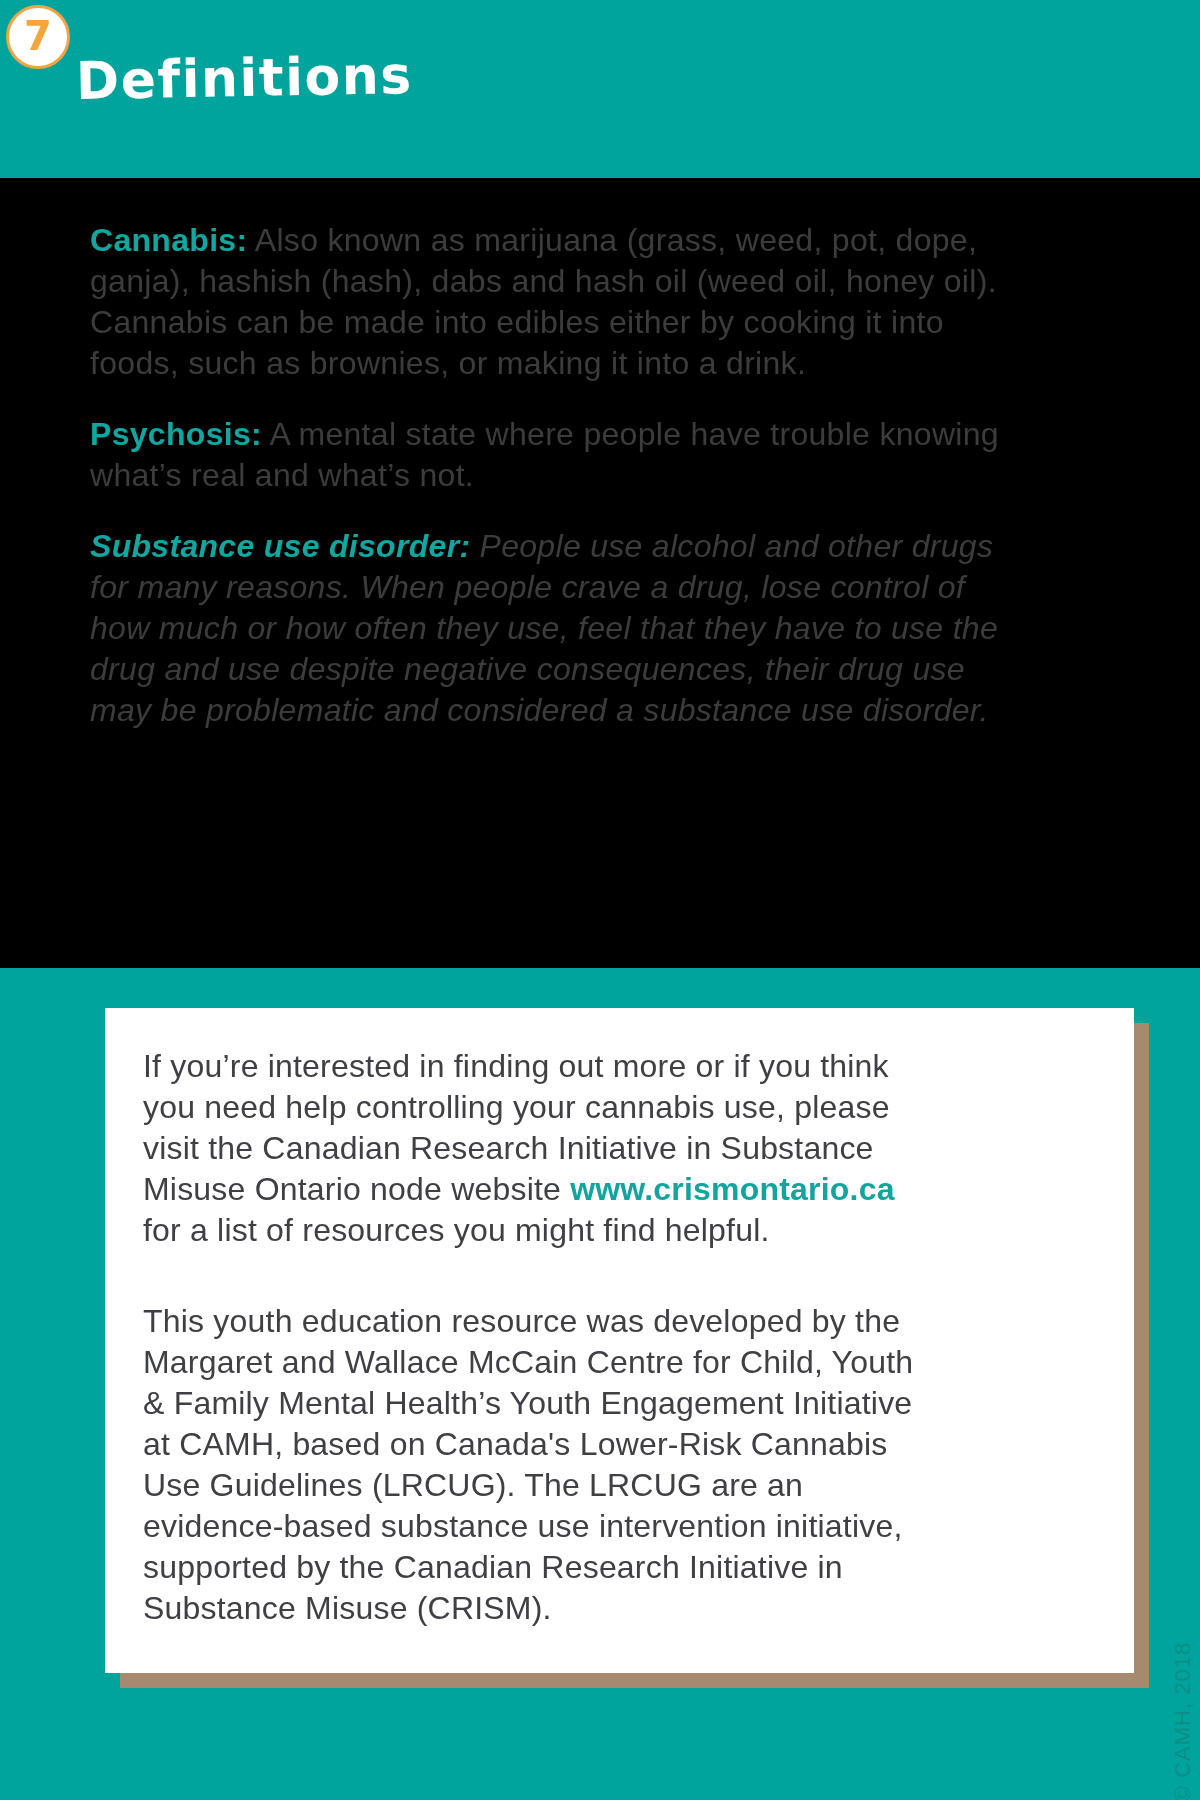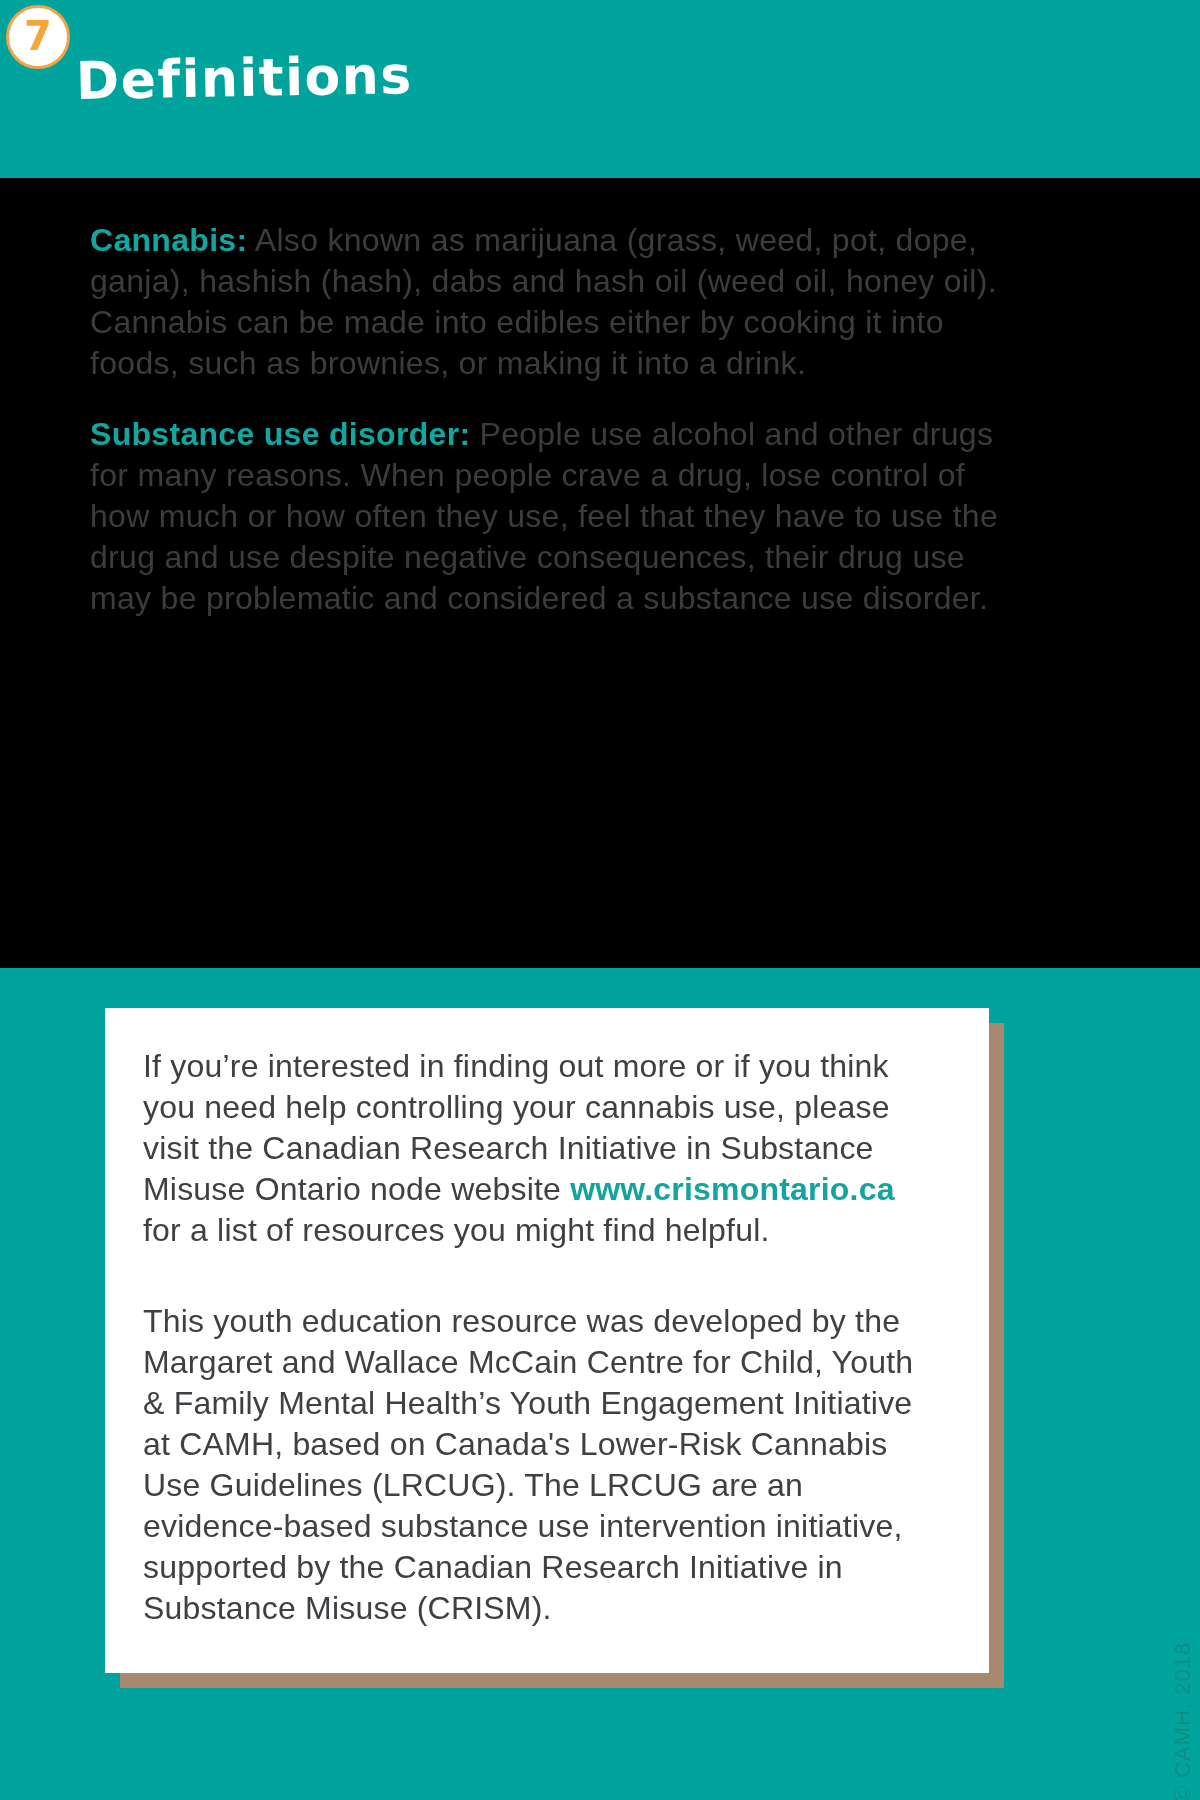--- a/index.html
+++ b/index.html
@@ -51,28 +51,28 @@
     padding: 42px 90px 16px 90px;
   }
   .def-para {
     max-width: 935px;
     margin: 0 0 30px 0;
     font-size: 32px;
     line-height: 41px;
     letter-spacing: 0.3px;
     color: #3C3C3F;
   }
-  .def-para:last-child { margin-bottom: 0; }
+  .def-para:last-child { margin-bottom: 0; font-style: italic; }
   .def-term { color: #12A6A0; font-weight: 700; }
 
   
   .card-area { padding: 40px 0 0 105px; }
   .card {
     box-sizing: border-box;
-    width: 884px;
+    width: 1029px;
     background: #ffffff;
     box-shadow: 15px 15px 0 0 #A7896F;
     padding: 38px 40px 44px 38px;
   }
   .card p {
     max-width: 795px;
     margin: 0;
     font-size: 32px;
     line-height: 41px;
     letter-spacing: 0.2px;
@@ -100,20 +100,21 @@
   <div class="header">
     <div class="badge">
       <span>7</span>
     </div>
     <div class="page-title">Definitions</div>
   </div>
 
   <div class="definitions">
     <p class="def-para"><span class="def-term">Cannabis:</span><span> Also known as marijuana (grass, weed, pot, dope, ganja), hashish (hash), dabs and hash oil (weed oil, honey oil). Cannabis can be made into edibles either by cooking it into foods, such as brownies, or making it into a drink.</span></p>
 
+    <p class="def-para"><span class="def-term">Psychosis:</span><span> A mental state where people have trouble knowing what’s real and what’s not.</span></p>
 
 
     <p class="def-para"><span class="def-term">Substance use disorder:</span><span> People use alcohol and other drugs for many reasons. When people crave a drug, lose control of how much or how often they use, feel that they have to use the drug and use despite negative consequences, their drug use may be problematic and considered a substance use disorder.</span></p>
   </div>
 
   <div class="card-area">
     <div class="card">
       <p><span>If you’re interested in finding out more or if you think you need help controlling your cannabis use, please visit the Canadian Research Initiative in Substance Misuse Ontario node website </span><a href="#" class="crism-link">www.crismontario.ca</a><span> for a list of resources you might find helpful.</span></p>
       <p>This youth education resource was developed by the Margaret and Wallace McCain Centre for Child, Youth &amp; Family Mental Health’s Youth Engagement Initiative at CAMH, based on Canada's Lower-Risk Cannabis Use Guidelines (LRCUG). The LRCUG are an evidence-based substance use intervention initiative, supported by the Canadian Research Initiative in Substance Misuse (CRISM).</p>
     </div>

